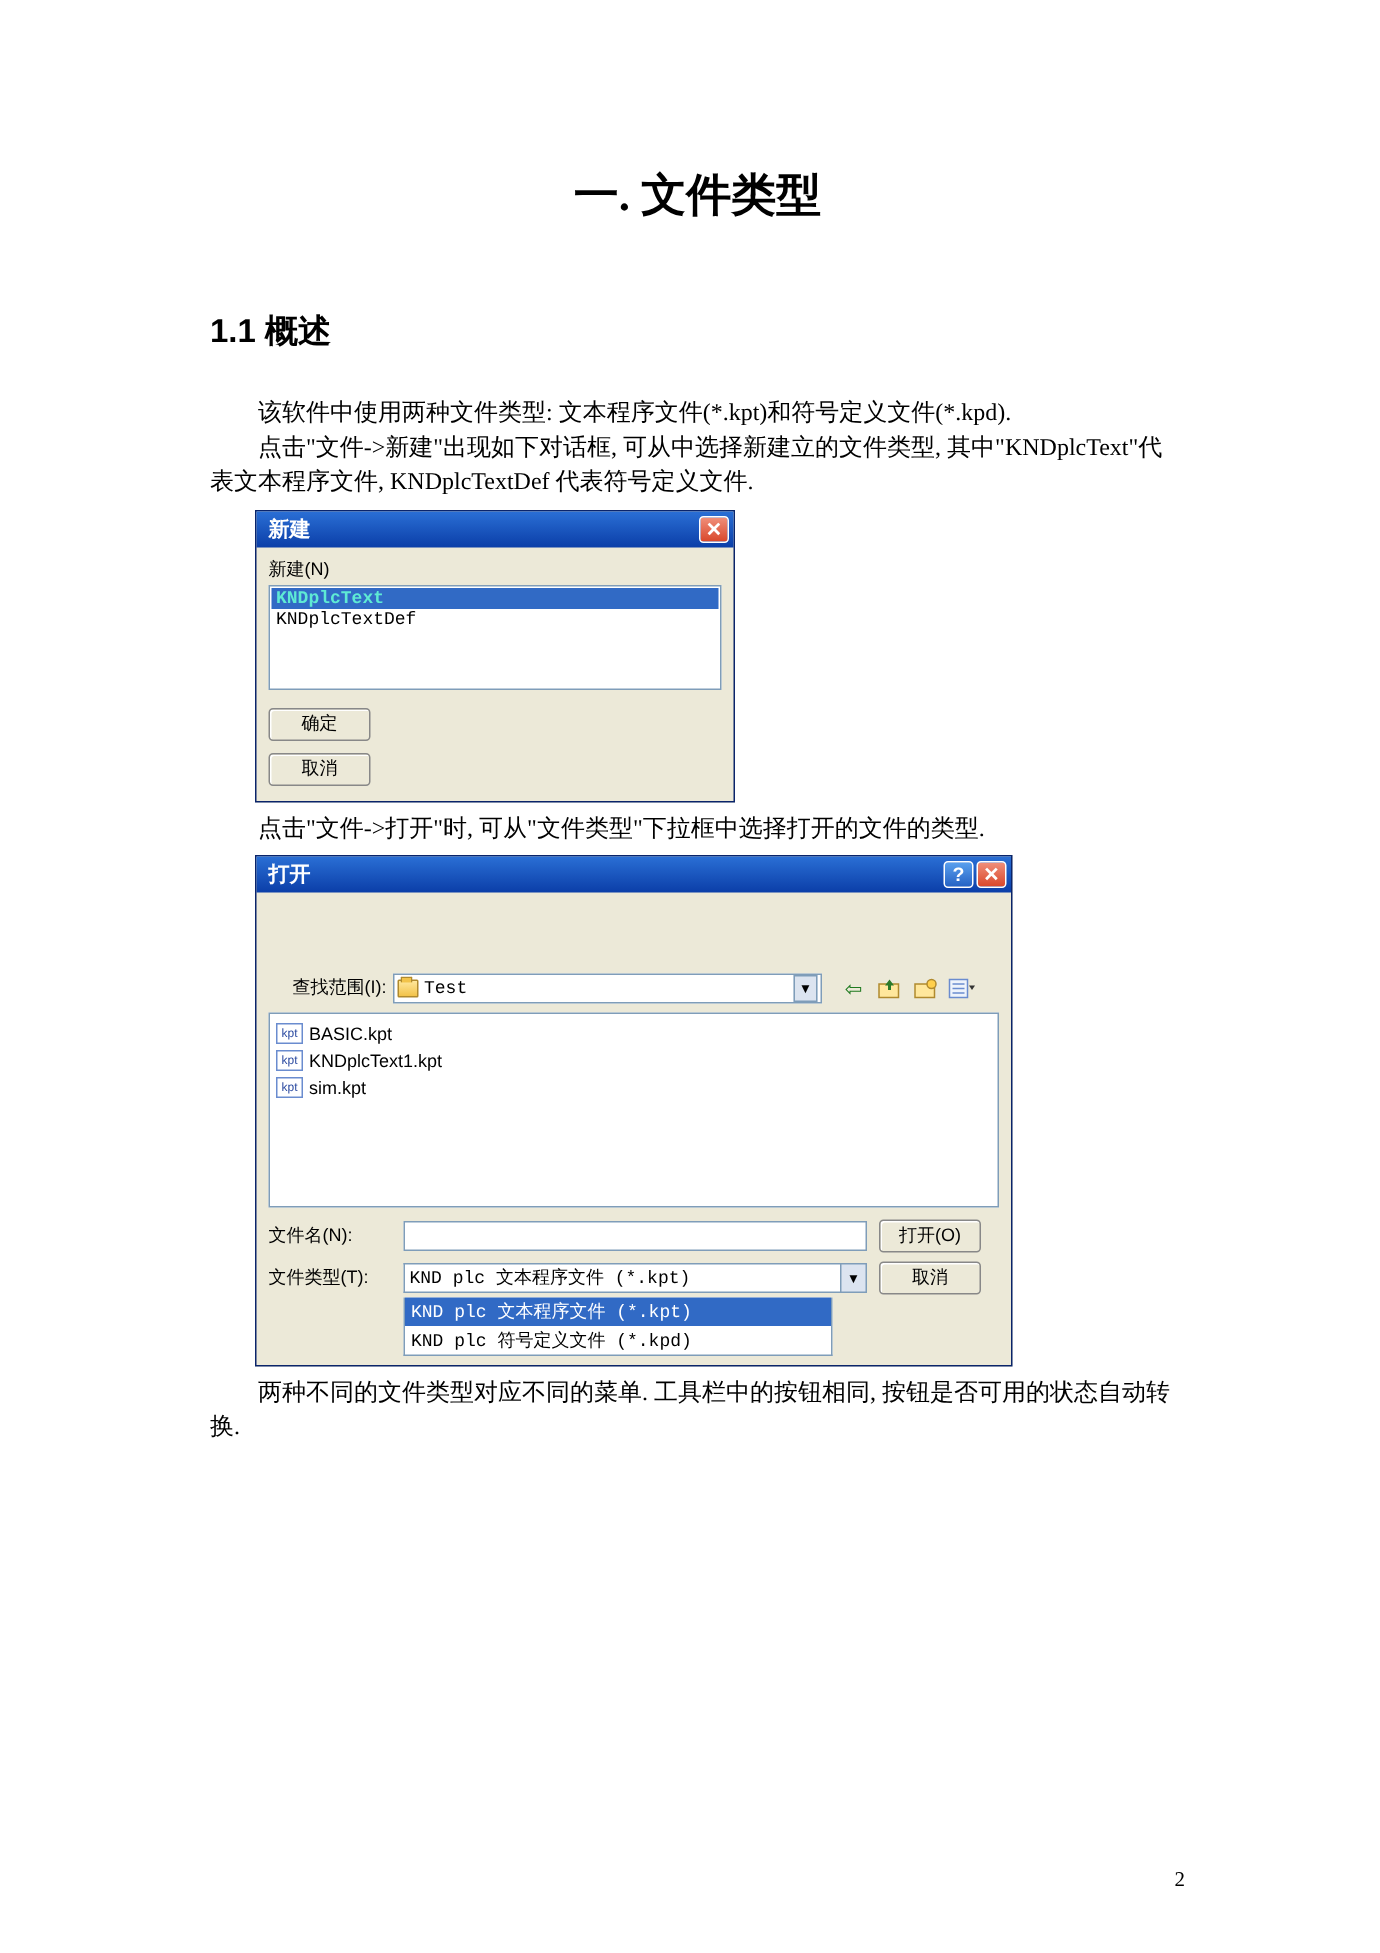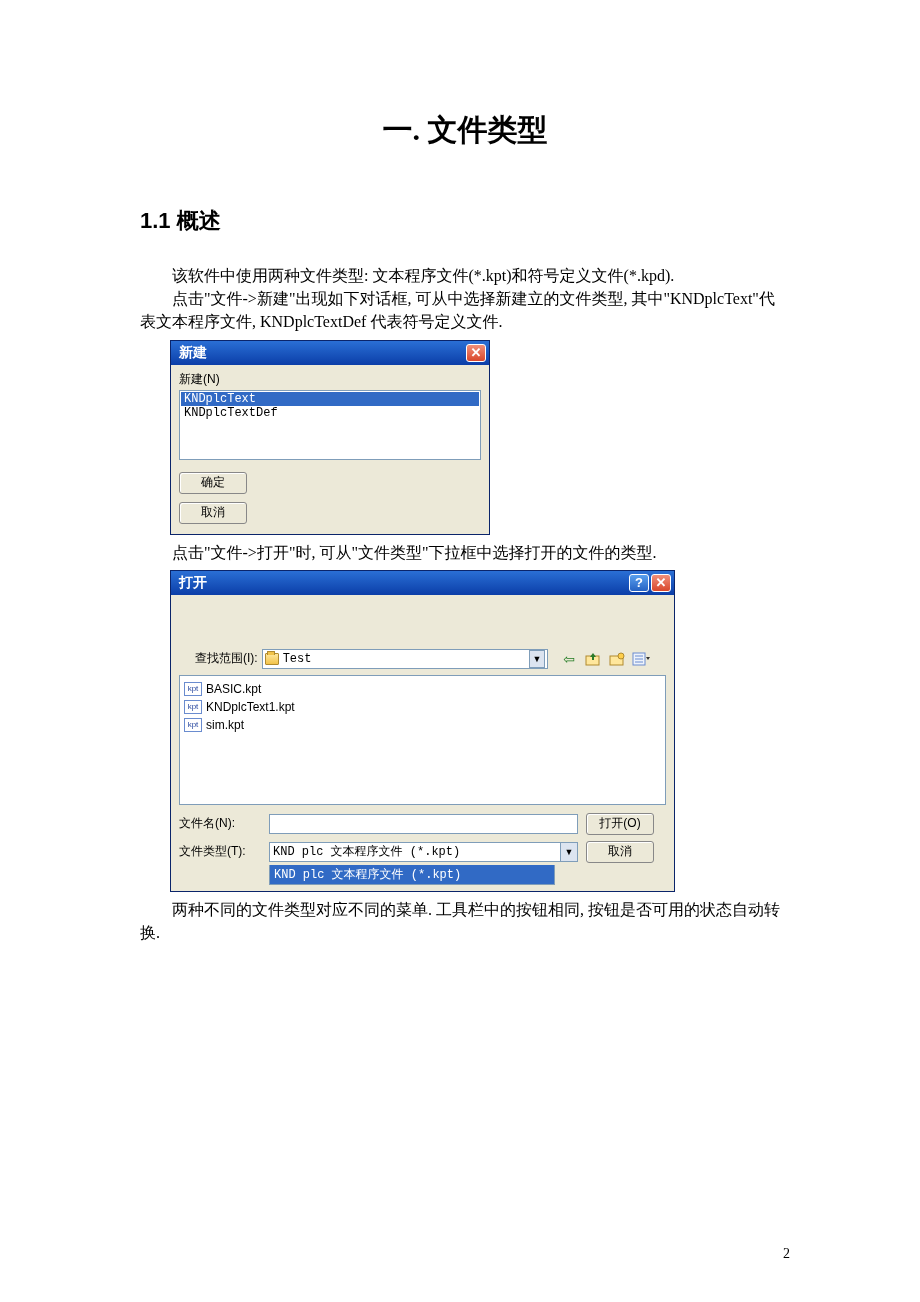--- a/index.html
+++ b/index.html
@@ -76,21 +76,21 @@
   .dlg-new .lbl { font-size:12px; margin-bottom:2px; }
   .dlg-new .listbox {
     background:#fff;
     border:1px solid #7f9db9;
     height: 70px;
     font-family: "Courier New", monospace;
     font-size: 12px;
     padding: 1px;
   }
   .dlg-new .listbox .item { padding: 0 3px; white-space: nowrap; }
-  .dlg-new .listbox .item.sel { background:#316ac5; color:#ffffff; }
+  .dlg-new .listbox .item.sel { background:#316ac5; color:#5eead4;font-weight:bold; }
   .winbtn {
     width: 68px; height: 22px;
     background: #ece9d8;
     border: 1px solid #888;
     border-radius: 3px;
     font-size: 12px;
     display:flex; align-items:center; justify-content:center;
     box-shadow: inset 1px 1px 0 #fff;
   }
   .dlg-new .right { display:flex; flex-direction:column; gap:8px; padding-top:4px; }
@@ -278,20 +278,21 @@
         <span class="lbl">文件类型(T):</span>
         <div class="combo2">
           <div class="textinput">KND plc 文本程序文件 (*.kpt)</div>
           <div class="arrow">▼</div>
         </div>
         <div class="winbtn">取消</div>
       </div>
 
       <div class="dropdown">
         <div class="opt sel">KND plc 文本程序文件 (*.kpt)</div>
+        <div class="opt">KND plc 符号定义文件 (*.kpd)</div>
       </div>
     </div>
   </div>
 
   <p class="body">两种不同的文件类型对应不同的菜单. 工具栏中的按钮相同, 按钮是否可用的状态自动转</p>
   <p class="body noindent">换.</p>
 </div>
 
 <div class="pagenum">2</div>
 

